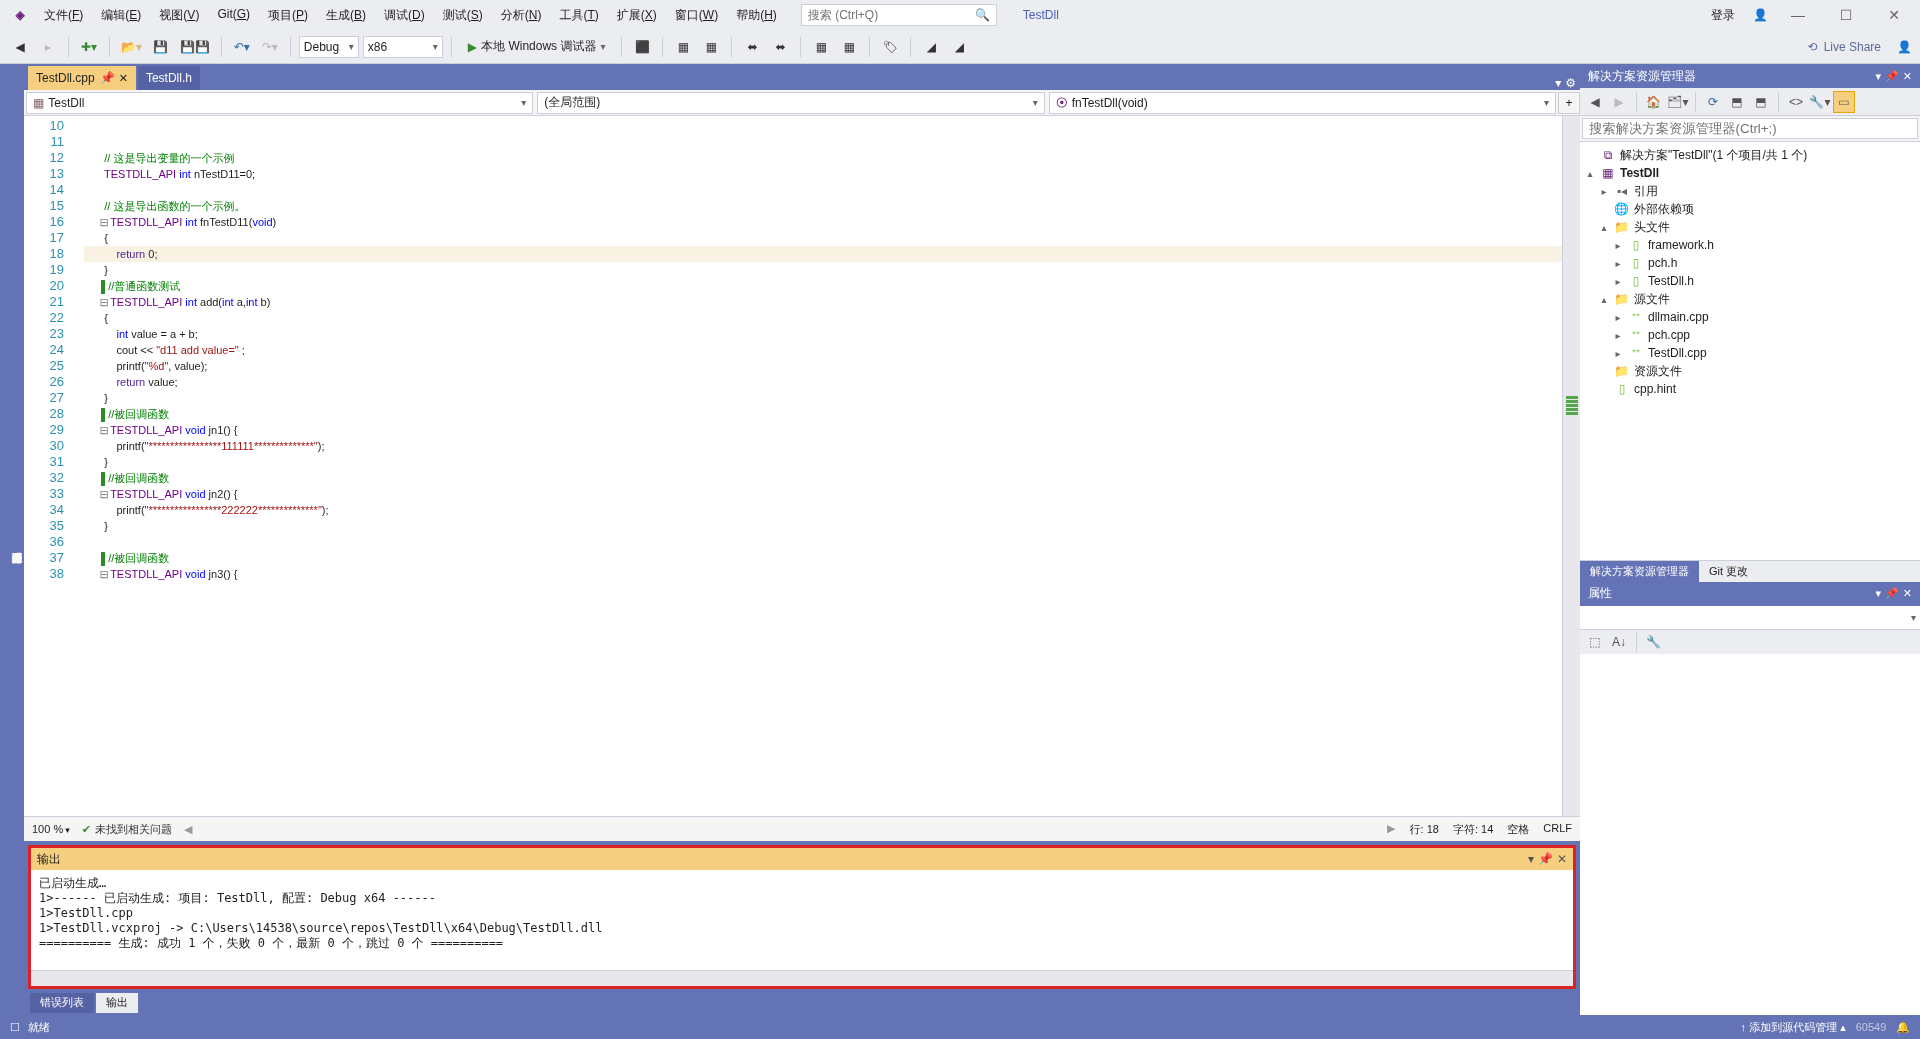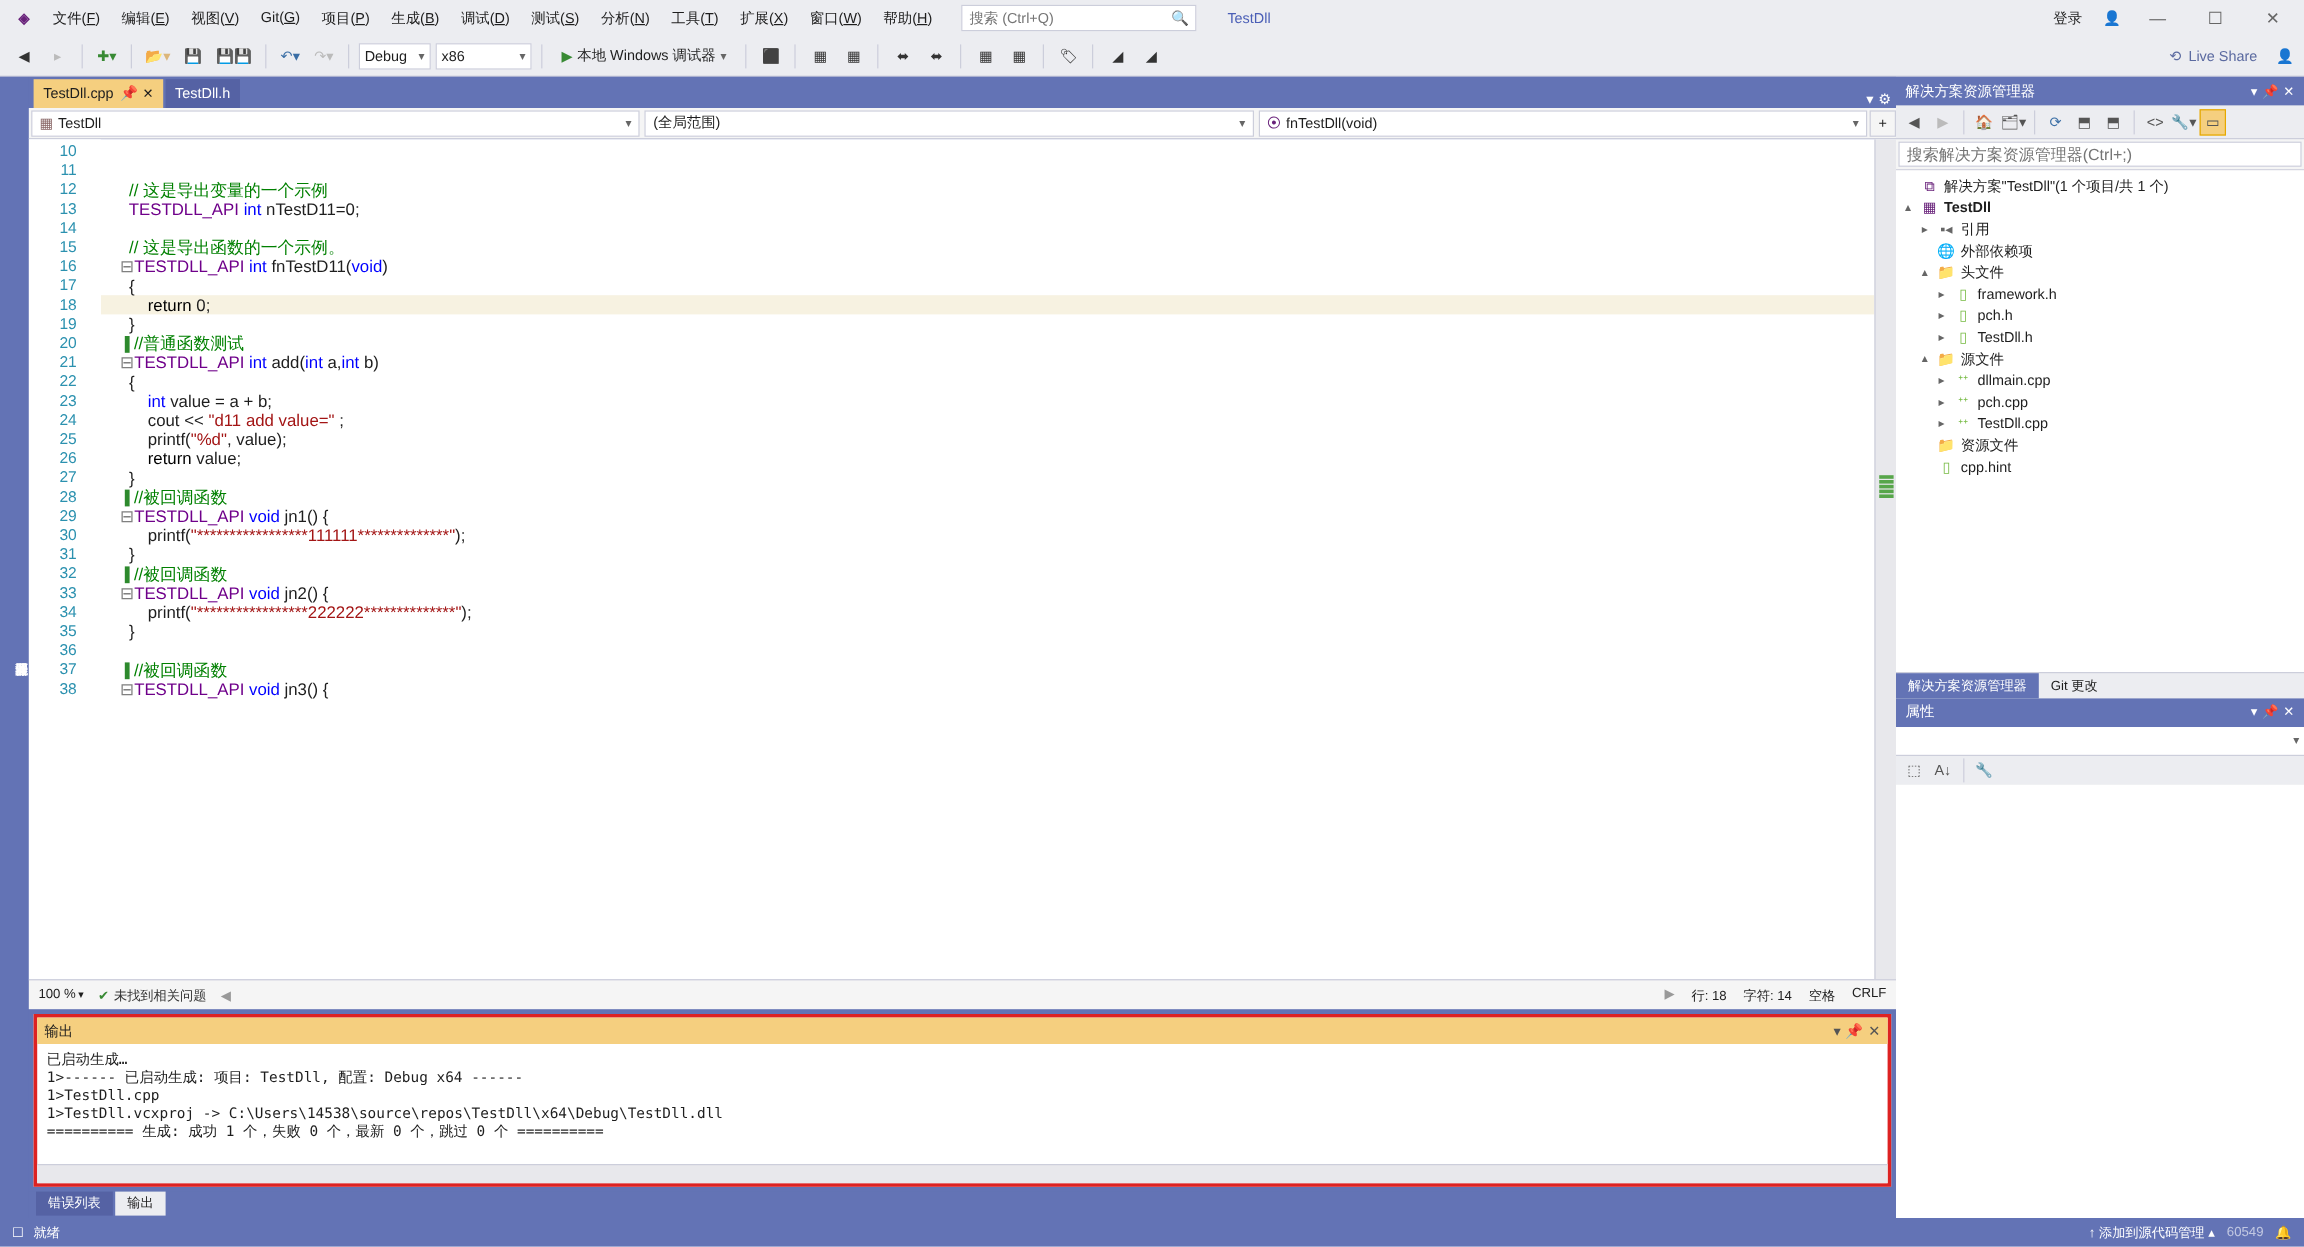--- a/index.html
+++ b/index.html
@@ -48,25 +48,25 @@
 .breadcrumb { height: 26px; background: #f5f5f5; border-bottom: 1px solid #cccedb; display: flex; align-items: center; }
 .bc-combo { flex: 1; height: 22px; border: 1px solid #cccedb; margin: 0 2px; padding: 0 6px; display: flex; align-items: center; background: #fff; }
 .bc-combo::after { content: "▾"; color: #666; font-size: 10px; margin-left: auto; }
 .bc-icon { color: #866; margin-right: 4px; }
 .bc-add { width: 22px; height: 22px; display: flex; align-items: center; justify-content: center; border: 1px solid #cccedb; }
 
 
 .editor-wrap { flex: 1; display: flex; background: #fff; min-height: 0; overflow: hidden; }
 .gutter { width: 60px; background: #fff; padding-top: 2px; text-align: right; color: #2b91af; font-family: Consolas, monospace; font-size: 13px; line-height: 16px; }
 .gutter .ln { padding-right: 20px; height: 16px; }
-.code { flex: 1; padding-top: 2px; font-family: Consolas, monospace; font-size: 14px; line-height: 16px; white-space: pre; overflow: hidden; position: relative; }
+.code { flex: 1; padding-top: 2px; font-family: Consolas, monospace; font-size: 11px; line-height: 16px; white-space: pre; overflow: hidden; position: relative; }
 .code .line { height: 16px; padding-left: 8px; }
 .code .current { background: #f7f2e1; }
 .c-comment { color: #008000; }
-.c-keyword { color: #000000; }
+.c-keyword { color: #4c1d95; }
 .c-macro { color: #6f008a; }
 .c-type { color: #0000ff; }
 .c-string { color: #a31515; }
 .fold-col { display: inline-block; width: 12px; color: #808080; text-align: center; }
 .mark-green { background: #2d8a2d; display: inline-block; width: 4px; height: 14px; vertical-align: middle; }
 .editor-scroll { width: 18px; background: #e8e8ec; border-left: 1px solid #cccedb; position: relative; }
 .scroll-marks { position: absolute; top: 40%; left: 3px; width: 12px; }
 .scroll-mark { height: 3px; background: #57a64a; margin-bottom: 1px; }
 
 

